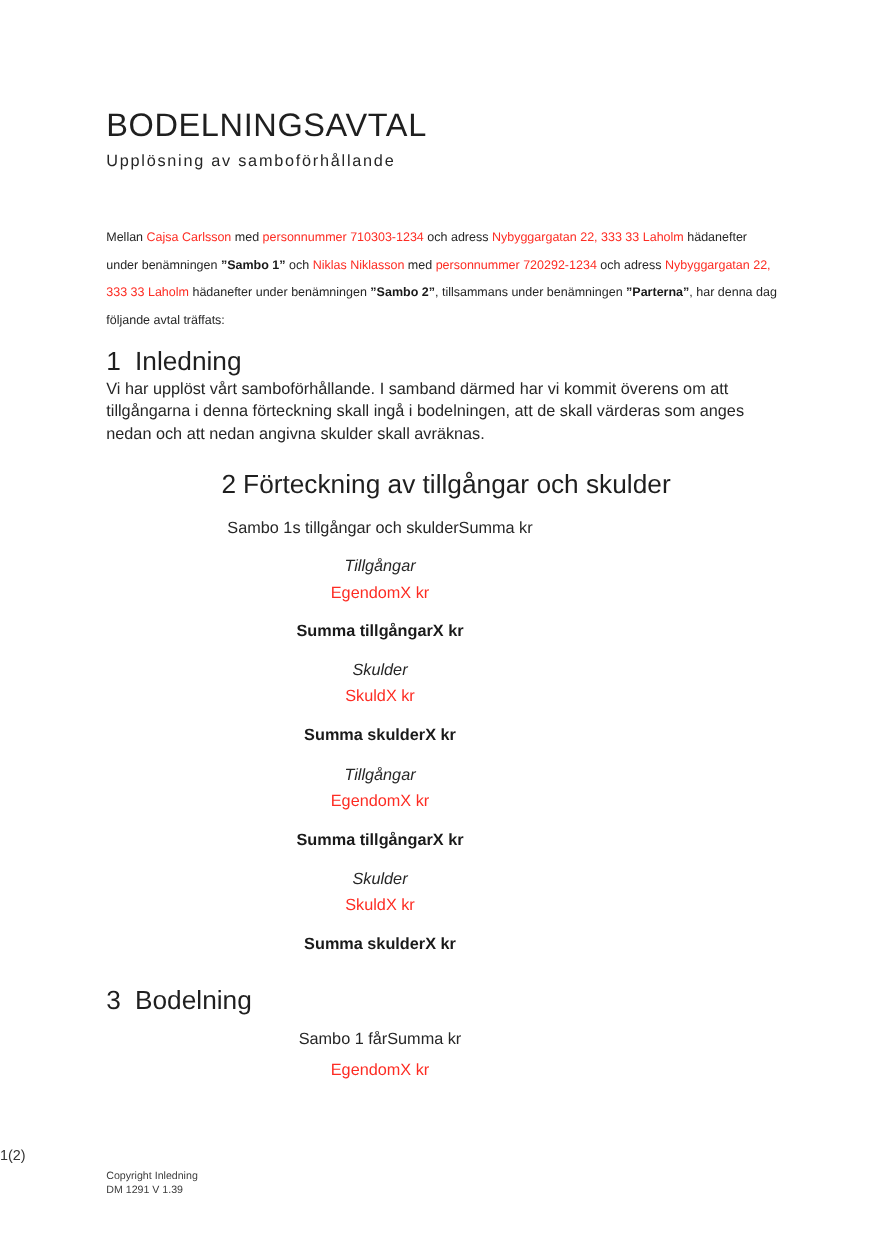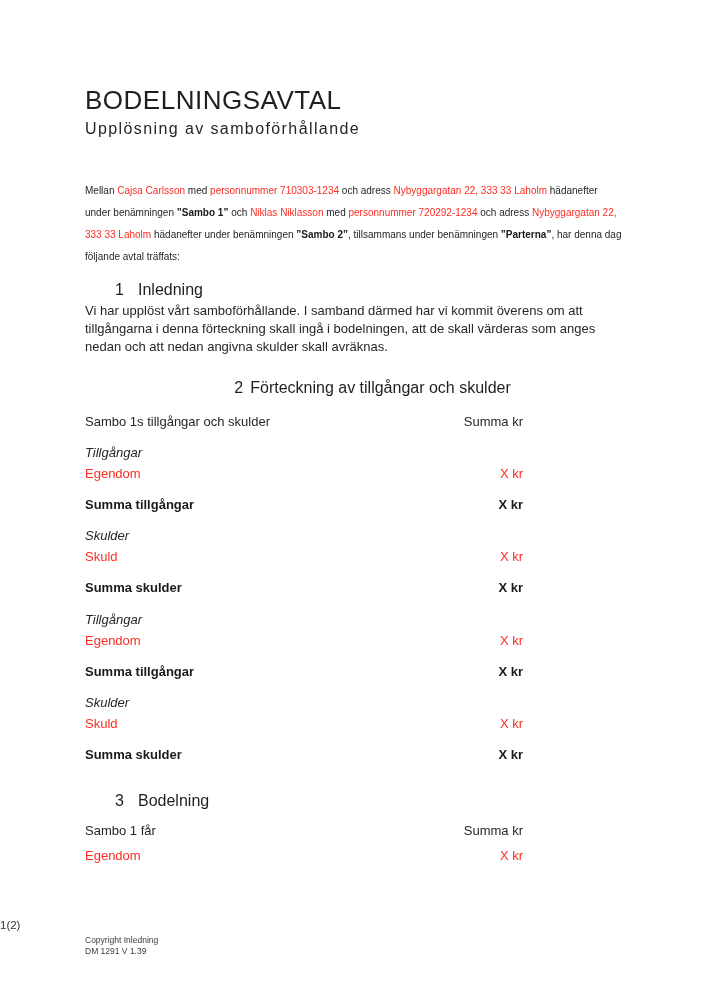--- a/index.html
+++ b/index.html
@@ -11,42 +11,42 @@
   }
   .page { position: relative; width: 707px; height: 1000px; background: #ffffff; overflow: hidden; padding-left: 46px; }
   .content { position: absolute; left: 85px; top: 0; width: 538px; }
 
   .doc-title {
     margin: 86px 0 0 0;
     font-size: 26px; font-weight: 300; letter-spacing: 0.5px;
     line-height: 28px; color: #1f1f1f;
   }
   .doc-subtitle {
-    margin-top: 7px; font-size: 16px; letter-spacing: 1.4px;
+    margin-top: 7px; font-size: 13px; letter-spacing: 1.4px;
     line-height: 16px; color: #262626;
   }
 
   .intro { margin: 43px 0 0 0; font-size: 10px; line-height: 22px; }
   .seg-plain { color: #262626; }
   .seg-red   { color: var(--red); }
   .seg-bold  { color: #1a1a1a; font-weight: bold; }
 
-  .section-heading { font-size: 16px; line-height: 20px; color: #1f1f1f; font-weight: 400; margin-left: 30px; }
+  .section-heading { font-size: 21px; line-height: 20px; color: #1f1f1f; font-weight: 400; }
   .section-heading .num { display: inline-block; width: 23px; }
   .h-s1 { margin-top: 12px; }
   .h-s2 { margin-top: 22px; text-align: center; }
   .h-s3 { margin-top: 29px; }
 
   .body-par { margin: 2px 0 0 0; font-size: 13px; line-height: 18px; }
 
   .table { width: 438px; margin-top: 16px; }
   .table.t2 { margin-top: 17px; }
   .table.t3 { margin-top: 12px; }
   .trow {
-    display: flex; justify-content: space-between; align-items: baseline;
+    display: flex; justify-content: center; align-items: baseline;
     font-size: 13px; line-height: 15px; margin-top: 16px;
   }
   .trow.theader { margin-top: 0; }
   .trow.red { margin-top: 6px; color: var(--red); }
   .t3 .trow.red { margin-top: 10px; }
   .trow.italic { font-style: italic; }
   .trow.bold { font-weight: bold; color: #1a1a1a; }
   .cell-label { white-space: nowrap; }
   .cell-value { white-space: nowrap; text-align: right; }
 

